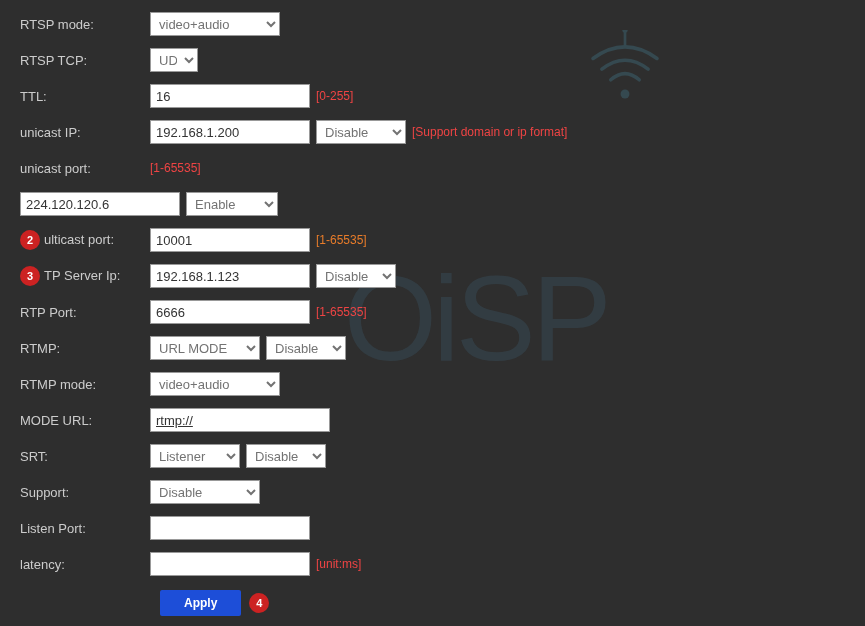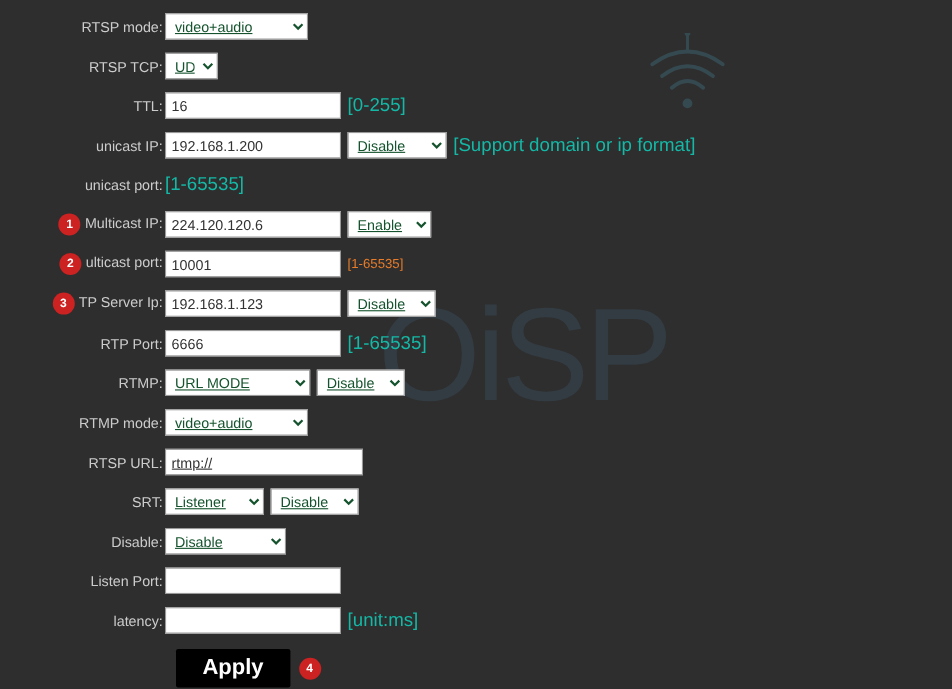--- a/index.html
+++ b/index.html
@@ -45,23 +45,23 @@
     }
 
     .form-row {
       display: flex;
       align-items: center;
       margin-bottom: 8px;
       min-height: 28px;
     }
 
     .form-label {
-      text-align: right;
+      text-align: left;
       width: 130px;
-      padding-right: 2px;
+      padding-right: 25px;
       color: #ccc;
       font-size: 13px;
       flex-shrink: 0;
     }
 
     .form-controls {
       display: flex;
       align-items: center;
       gap: 6px;
       flex-wrap: wrap;
@@ -74,29 +74,28 @@
       font-size: 13px;
       color: #333;
       height: 24px;
     }
 
     select {
       background: #fff;
       border: 1px solid #999;
       padding: 2px 4px;
       font-size: 13px;
-      color: #14532d;
+      color: #737373;
       height: 24px;
       cursor: pointer;
-      text-decoration: underline;
     }
 
     .hint {
-      color: #14b8a6;
-      font-size: 17px;
+      color: #ef4444;
+      font-size: 12px;
     }
 
     .hint-orange {
       color: #e87c2a;
       font-size: 12px;
     }
 
     .badge {
       display: inline-flex;
       align-items: center;
@@ -106,25 +105,25 @@
       border-radius: 50%;
       background-color: #cc2222;
       color: #fff;
       font-size: 11px;
       font-weight: bold;
       margin-right: 4px;
       flex-shrink: 0;
     }
 
     .apply-btn {
-      background-color: #000000;
+      background-color: #1d4ed8;
       color: #fff;
       border: none;
       padding: 6px 24px;
-      font-size: 20px;
+      font-size: 12px;
       font-weight: bold;
       cursor: pointer;
       border-radius: 2px;
     }
 
     .apply-row {
       display: flex;
       align-items: center;
       margin-top: 12px;
       padding-left: 140px;
@@ -190,26 +189,23 @@
   </div>
 
   <div class="form-row">
     <div class="form-label">unicast port:</div>
     <div class="form-controls">
       <span class="hint">[1-65535]</span>
     </div>
   </div>
 
   <div class="form-row">
-    <div class="form-label">
-      <span class="badge">1</span>Multicast IP:
-    </div>
     <div class="form-controls">
       <input type="text" class="w160" value="224.120.120.6" style="">
-      <select style="width:76px">
+      <select style="width:92px">
         <option>Enable</option>
         <option>Disable</option>
       </select>
     </div>
   </div>
 
   <div class="form-row">
     <div class="form-label">
       <span class="badge">2</span>ulticast port:
     </div>
@@ -236,21 +232,21 @@
     <div class="form-label">RTP Port:</div>
     <div class="form-controls">
       <input type="text" class="w160" value="6666" style="">
       <span class="hint">[1-65535]</span>
     </div>
   </div>
 
   <div class="form-row">
     <div class="form-label">RTMP:</div>
     <div class="form-controls">
-      <select style="width:132px">
+      <select style="width:110px">
         <option>URL MODE</option>
         <option>STREAM MODE</option>
       </select>
       <select style="width:80px">
         <option>Disable</option>
         <option>Enable</option>
       </select>
     </div>
   </div>
 
@@ -259,42 +255,42 @@
     <div class="form-controls">
       <select style="width:130px">
         <option>video+audio</option>
         <option>video only</option>
         <option>audio only</option>
       </select>
     </div>
   </div>
 
   <div class="form-row">
-    <div class="form-label">RTSP URL:</div>
+    <div class="form-label">MODE URL:</div>
     <div class="form-controls">
       <input type="text" style="width: 180px; text-decoration: underline;" value="rtmp://">
     </div>
   </div>
 
   <div class="form-row">
     <div class="form-label">SRT:</div>
     <div class="form-controls">
       <select style="width:90px">
         <option>Listener</option>
         <option>Caller</option>
       </select>
       <select style="width:80px">
         <option>Disable</option>
         <option>Enable</option>
       </select>
     </div>
   </div>
 
   <div class="form-row">
-    <div class="form-label">Disable:</div>
+    <div class="form-label">Support:</div>
     <div class="form-controls">
       <select style="width:110px">
         <option>Disable</option>
         <option>AES-128</option>
         <option>AES-256</option>
       </select>
     </div>
   </div>
 
   <div class="form-row">

